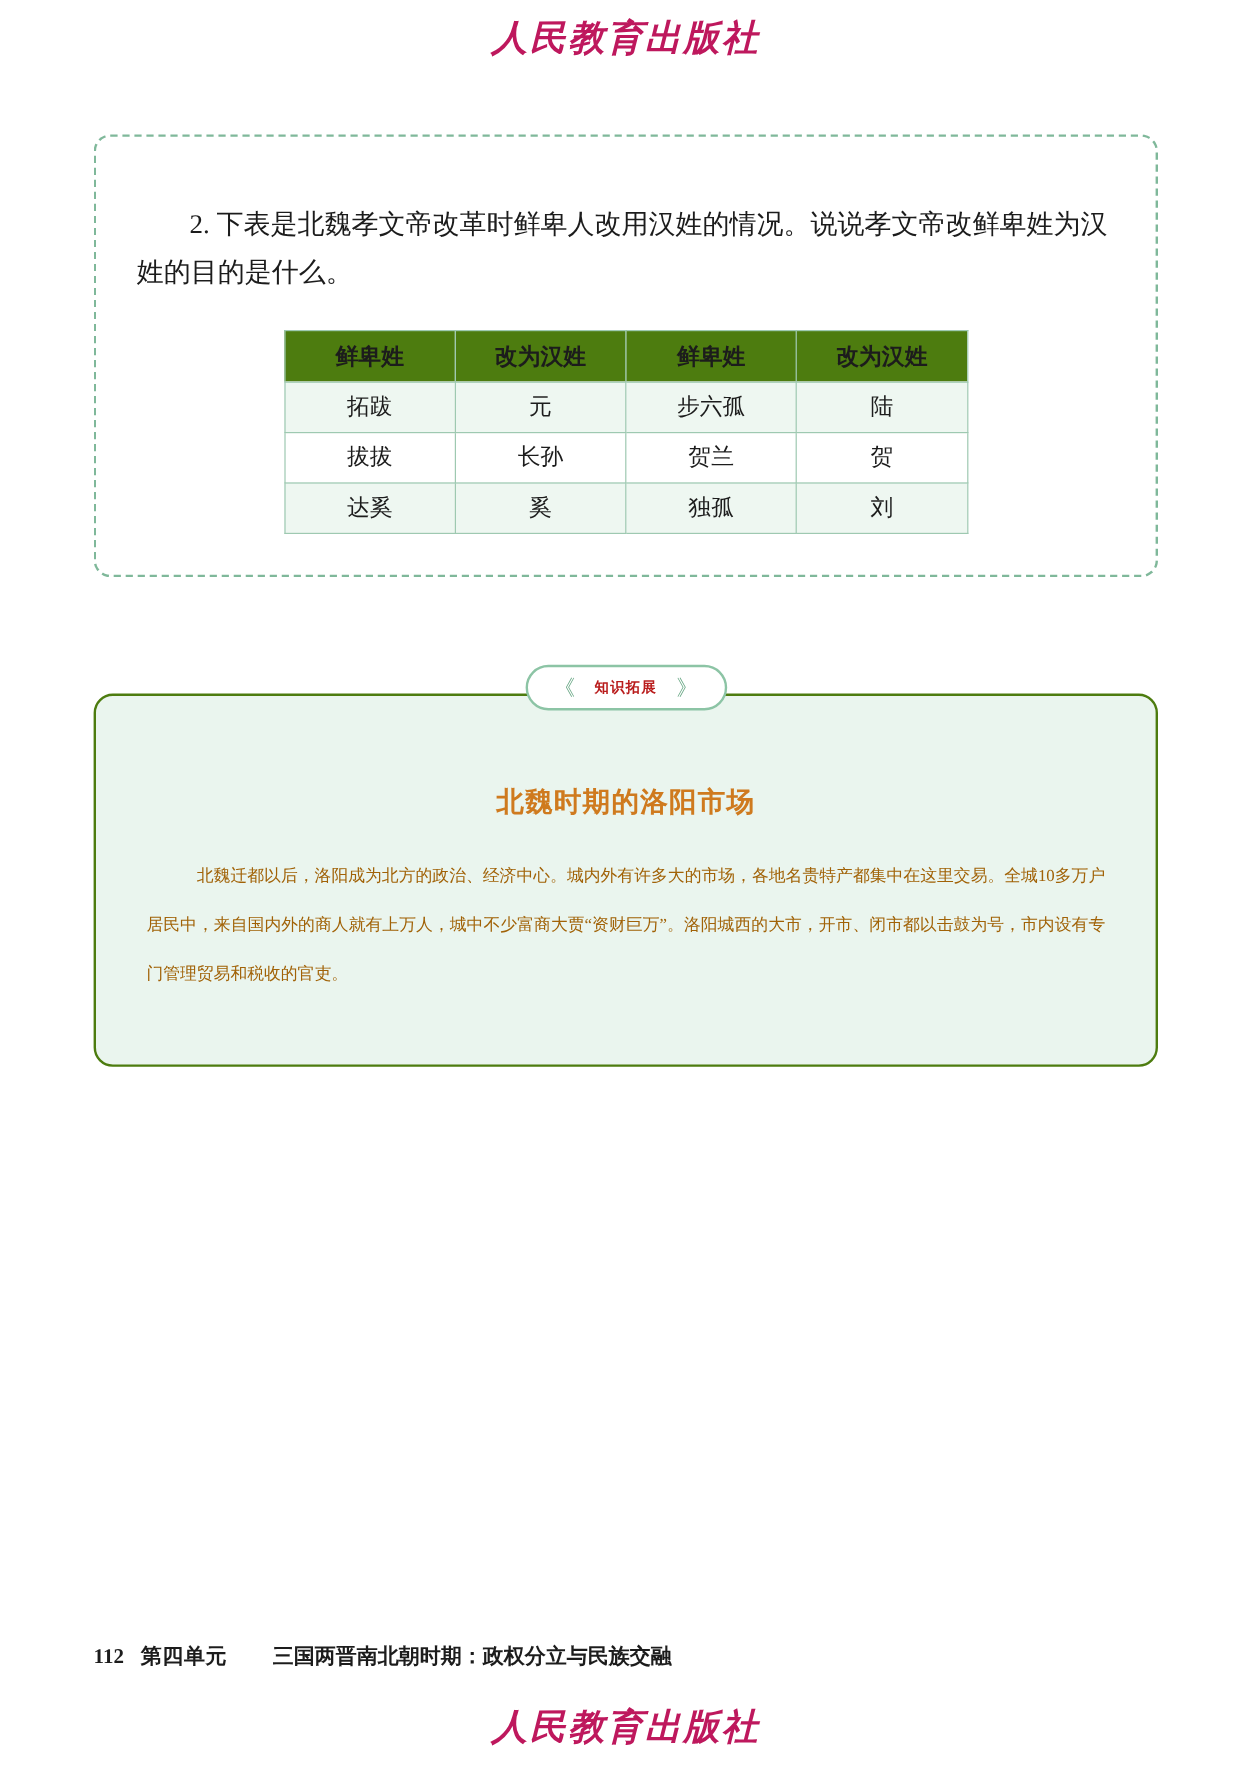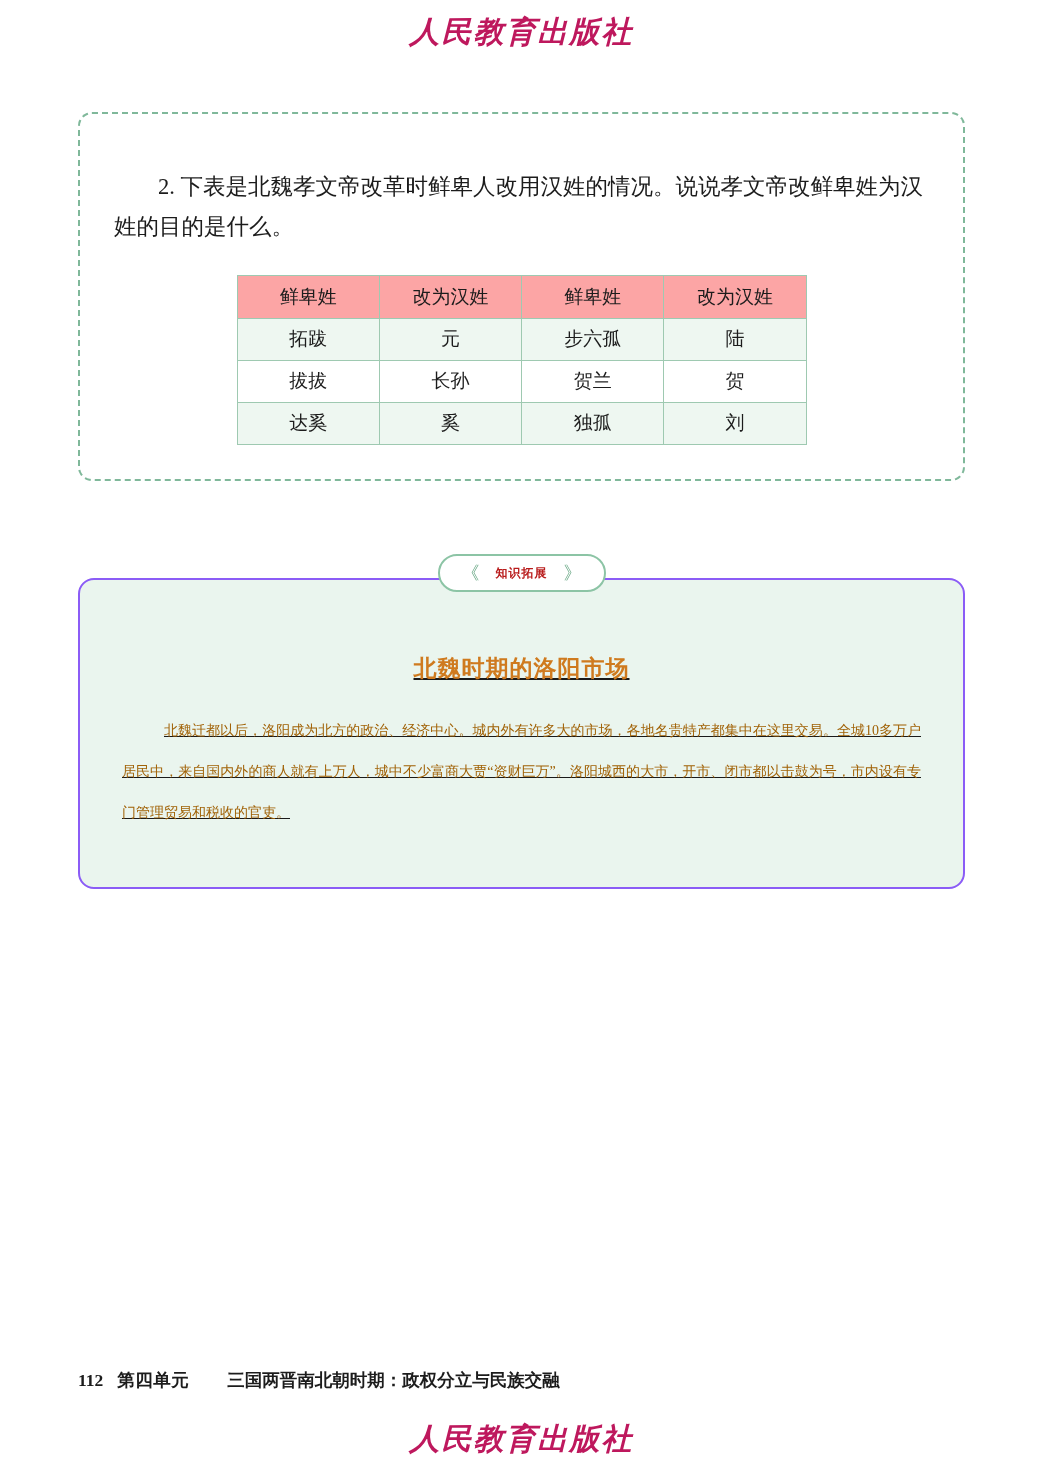--- a/index.html
+++ b/index.html
@@ -74,22 +74,22 @@
   }
   table.surname th,
   table.surname td {
     border: 1px solid #9ec9b1;
     text-align: center;
     height: 41px;
     padding: 0 4px;
     font-weight: normal;
   }
   table.surname thead th {
-    background: #fca5a5;
-    font-weight: 400;
+    background: #4d7c0f;
+    font-weight: 700;
     height: 42px;
   }
   table.surname tbody tr:nth-child(odd) td {
     background: #eef7f1;
   }
   table.surname tbody tr:nth-child(even) td {
     background: #ffffff;
   }
   table.surname col.c1 { width: 25%; }
 
@@ -120,26 +120,25 @@
     font-size: 18px;
     line-height: 1;
   }
   .know-tag .tag-label {
     font-size: 12px;
     font-weight: 700;
     color: #b91c1c;
     letter-spacing: 1px;
   }
   .know-card {
-    border: 2px solid #8b5cf6;
+    border: 2px solid #4d7c0f;
     border-radius: 16px;
     background: #eaf5ee;
     padding: 54px 42px 40px 42px;
     box-sizing: border-box;
-    text-decoration: underline;
   }
   .know-title {
     text-align: center;
     font-size: 23px;
     font-weight: 700;
     color: #cf7a1e;
     letter-spacing: 1px;
     margin-bottom: 26px;
   }
   .know-body {

